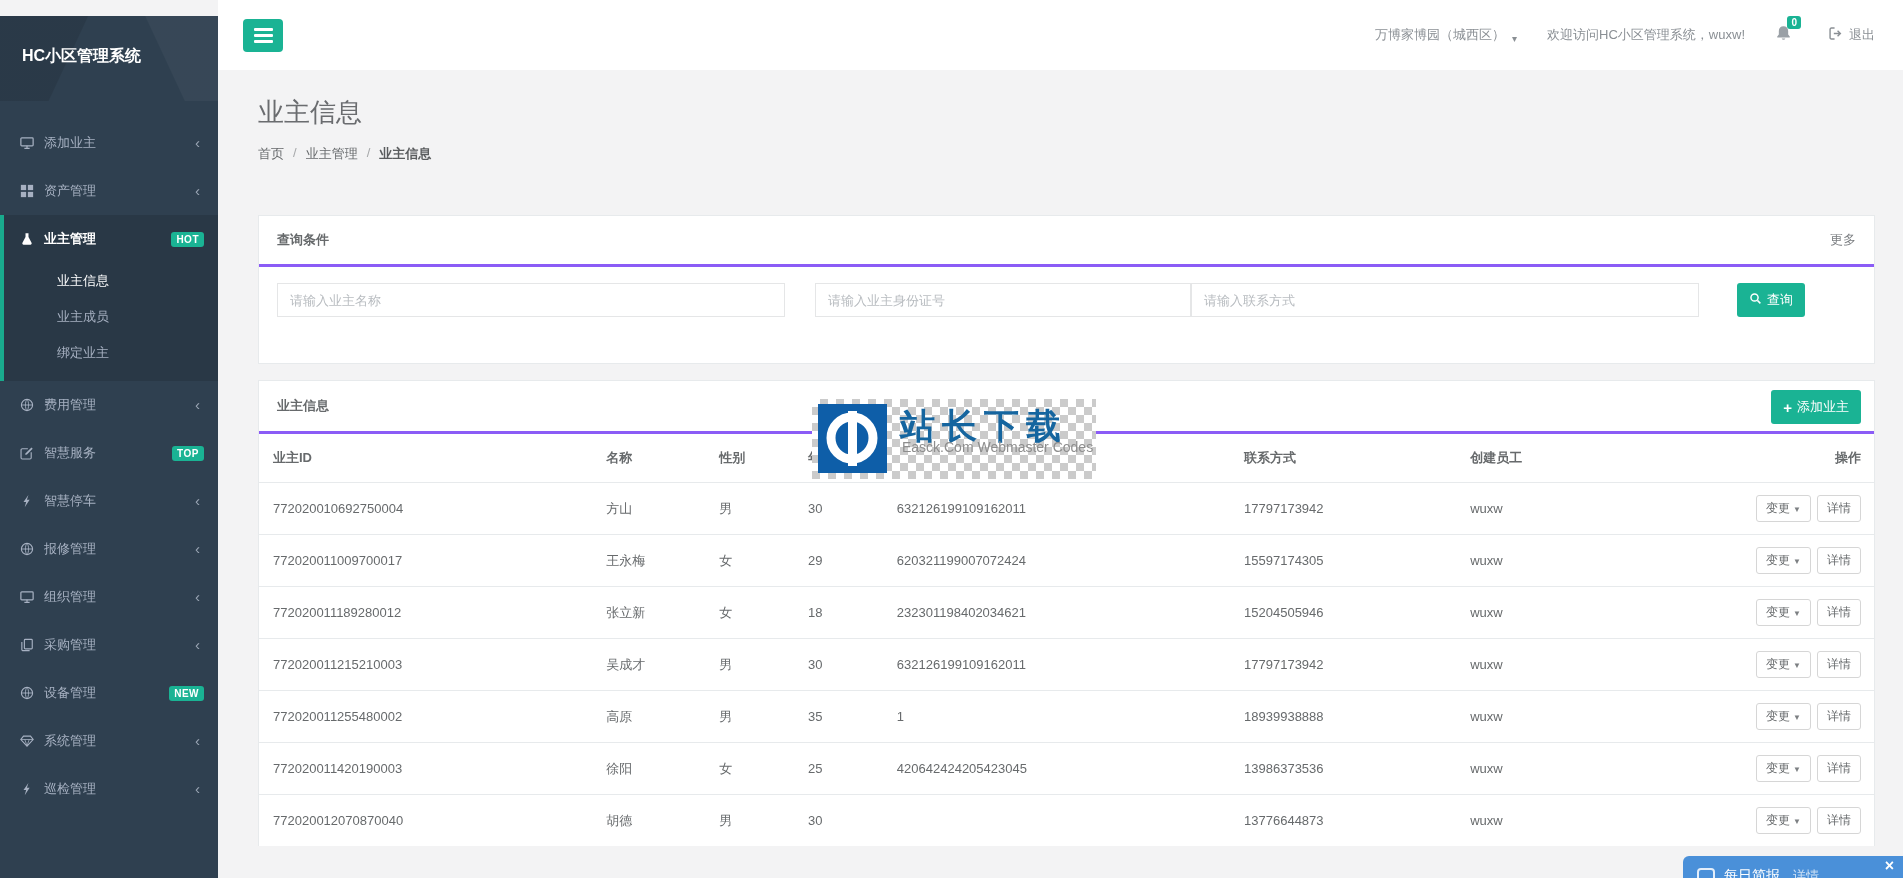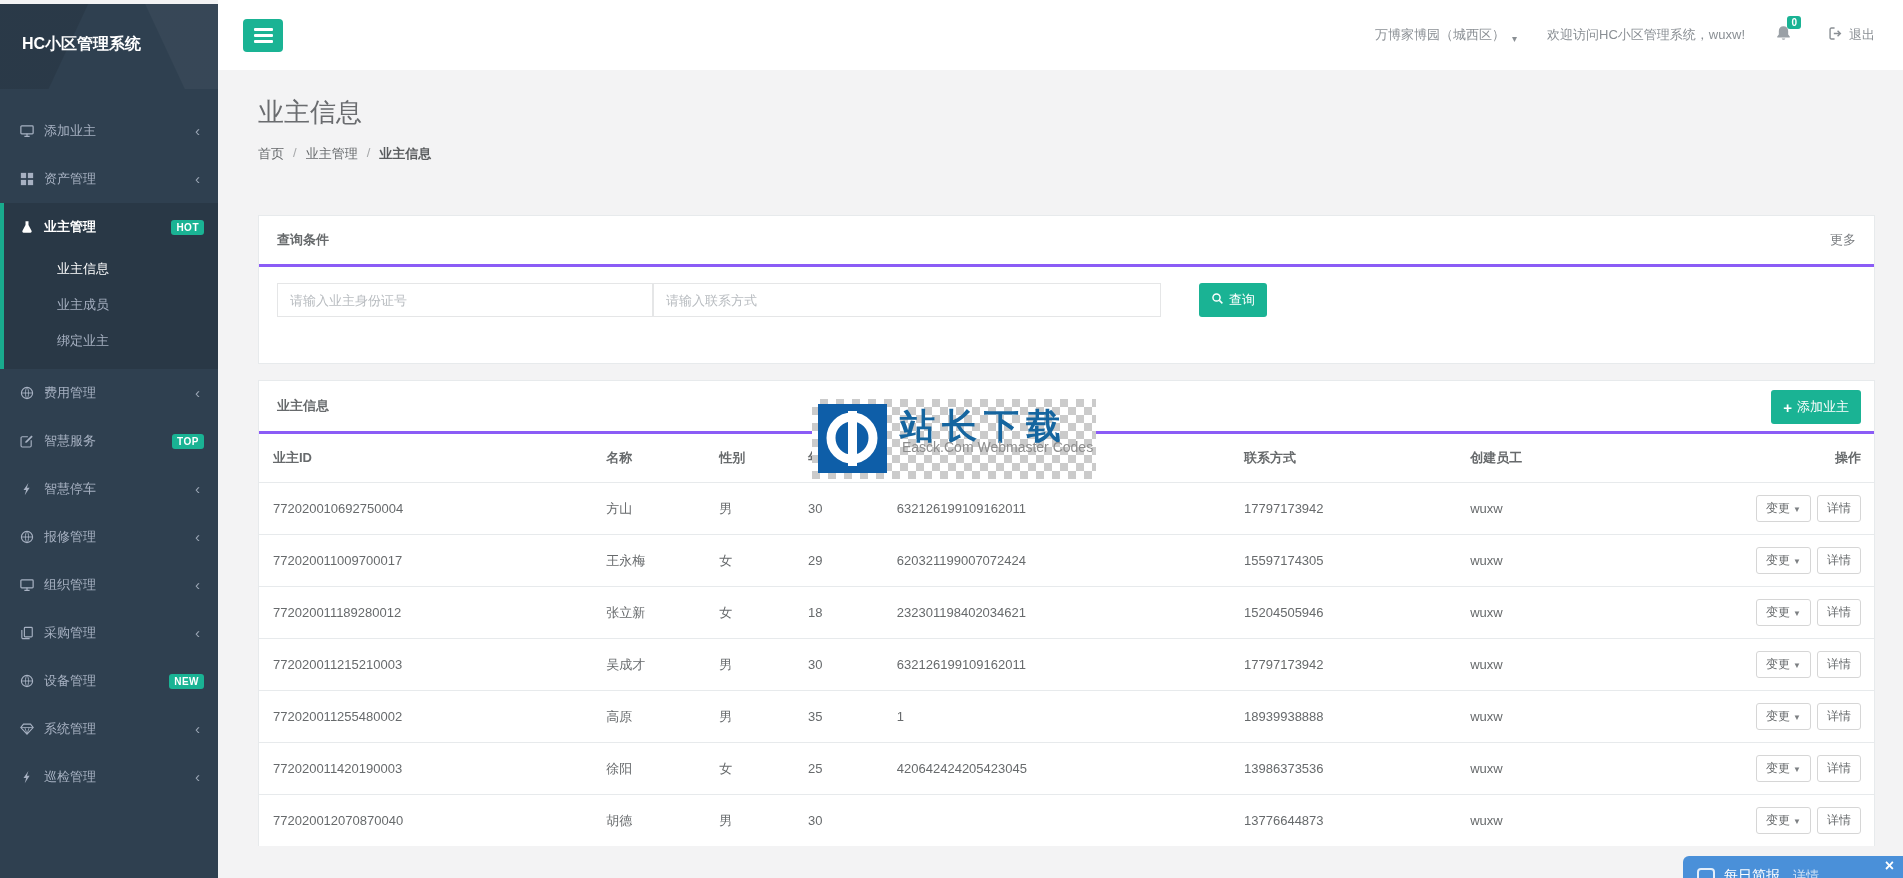--- a/index.html
+++ b/index.html
@@ -3,21 +3,21 @@
 <meta charset="utf-8">
 <style>
   * { margin:0; padding:0; box-sizing:border-box; }
   html,body { width:1903px; height:878px; overflow:hidden; }
   body {
     position:relative;
     font-family:"Liberation Sans","DejaVu Sans",sans-serif;
     background:#f3f3f4; color:#676a6c;
   }
   
-  .sidebar { position:absolute; left:0; top:4px; bottom:0; width:218px; background:#2f4050; z-index:2; }
+  .sidebar { position:absolute; left:0; top:16px; bottom:0; width:218px; background:#2f4050; z-index:2; }
   .logo {
     height:85px; padding:30px 0 0 22px;
     background:
       linear-gradient(115deg, rgba(0,0,0,.10) 0 34%, rgba(255,255,255,0) 34.5%),
       linear-gradient(245deg, rgba(255,255,255,.04) 0 28%, rgba(255,255,255,0) 28.5%),
       #2f4050;
     color:#ffffff; font-size:16px; font-weight:bold;
   }
   .nav { list-style:none; margin-top:18px; }
   .nav-link {
@@ -332,20 +332,21 @@
         <span class="crumb current">业主信息</span>
       </div>
     </div>
 
     <div class="panel panel-query">
       <div class="panel-header">
         <span>查询条件</span>
         <span class="more">更多</span>
       </div>
       <div class="query-body">
+        <input class="q1" type="text" placeholder="请输入业主名称" style="">
         <input class="q2" type="text" placeholder="请输入业主身份证号" style="">
         <input class="q3" type="text" placeholder="请输入联系方式" style="">
         <button class="btn-search">
           <span>
             <svg viewBox="0 0 16 16" width="13" height="13">
                 <circle cx="6.8" cy="6.8" r="4.4" fill="none" stroke="#fff" stroke-width="1.8"></circle>
                 <path d="M10.3 10.3L14 14" stroke="#fff" stroke-width="1.8"></path>
               </svg>
           </span>
           <span>查询</span>

